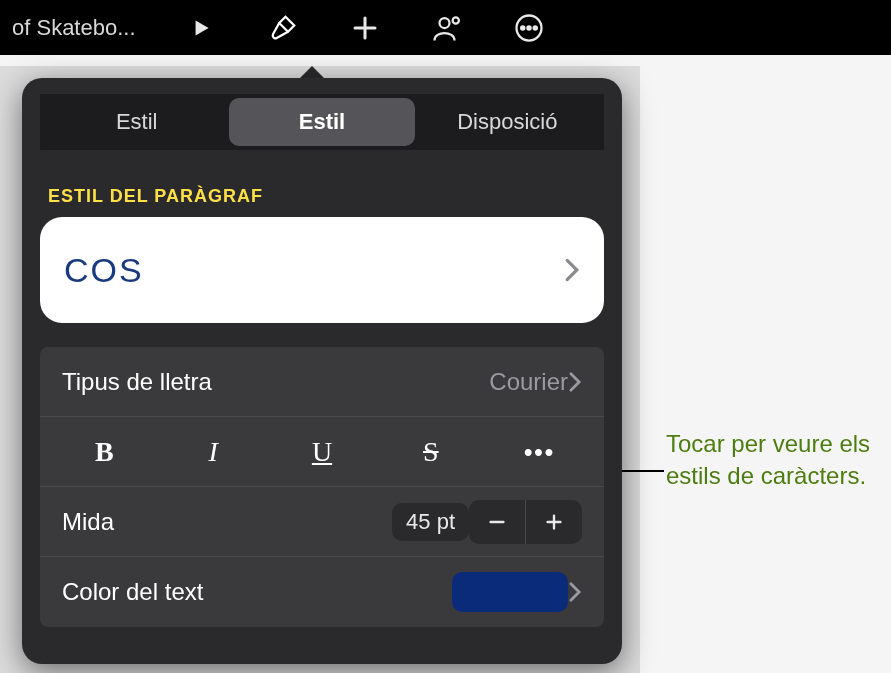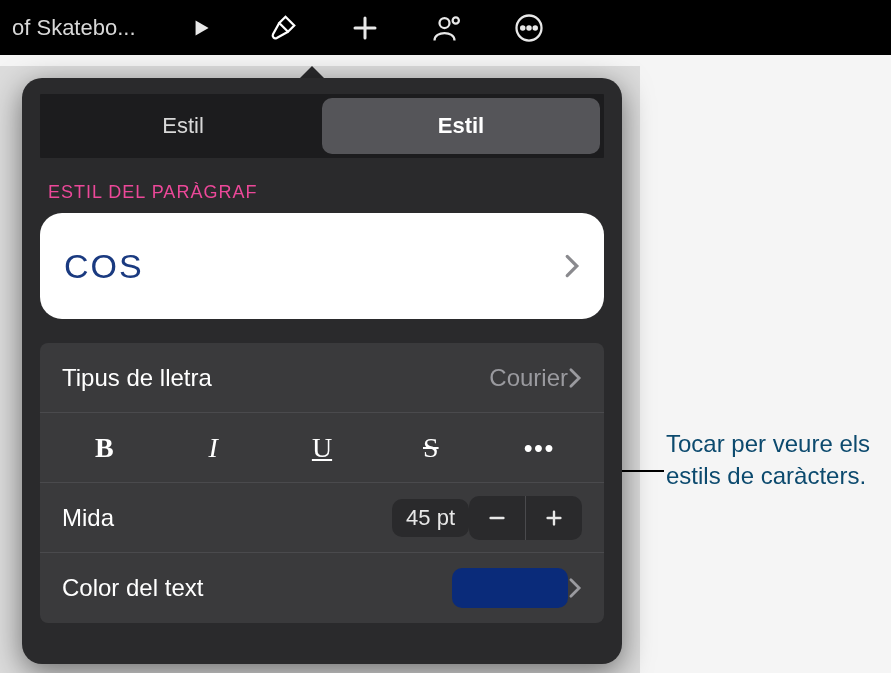--- a/index.html
+++ b/index.html
@@ -82,43 +82,44 @@
     border-bottom: 14px solid #2a2a2c;
     z-index: 5;
   }
 
   .segmented {
     display: flex;
     margin: 16px 18px 0 18px;
     background: #1c1c1e;
     border-radius: 1px;
     padding: 4px;
-    height: 64px;
+    height: 56px;
   }
   .seg-item {
     flex: 1;
     display: flex;
     align-items: center;
     justify-content: center;
     color: #d8d8d8;
     font-size: 22px;
     border-radius: 10px;
     cursor: pointer;
   }
   .seg-item.selected {
     background: #555559;
     color: #fff;
     font-weight: 600;
   }
 
   .section-label {
-    margin: 24px 26px 10px 26px;
-    color: #ec4899;
+    margin: 36px 26px 10px 26px;
+    color: #fde047;
     font-size: 18px;
     letter-spacing: 1px;
+    font-weight: bold;
   }
 
   .style-card {
     margin: 0 18px;
     background: #fff;
     border-radius: 22px;
     height: 106px;
     display: flex;
     align-items: center;
     justify-content: space-between;
@@ -222,21 +223,21 @@
     height: 40px;
     border-radius: 10px;
   }
 
   
   .callout {
     position: absolute;
     left: 666px;
     top: 428px;
     width: 216px;
-    color: #0c4a6e;
+    color: #4d7c0f;
     font-size: 24px;
     line-height: 1.35;
   }
   .callout-line {
     position: absolute;
     left: 564px;
     top: 470px;
     width: 100px;
     height: 2px;
     background: #000;
@@ -298,20 +299,21 @@
 </div>
 
 <div class="backdrop"></div>
 <div class="popover-arrow"></div>
 
 <div class="panel-wrap">
 
   <div class="segmented">
     <div class="seg-item">Estil</div>
     <div class="seg-item selected">Estil</div>
+    <div class="seg-item">Disposició</div>
   </div>
 
   <div class="section-label">ESTIL DEL PARÀGRAF</div>
 
   <div class="style-card">
     <span class="style-name">COS</span>
     <span class="chev">
       <svg width="16" height="26" viewBox="0 0 10 16" fill="none" stroke="currentColor" stroke-width="2" stroke-linecap="round">
           <path d="M2 2l6 6-6 6"></path>
         </svg>

